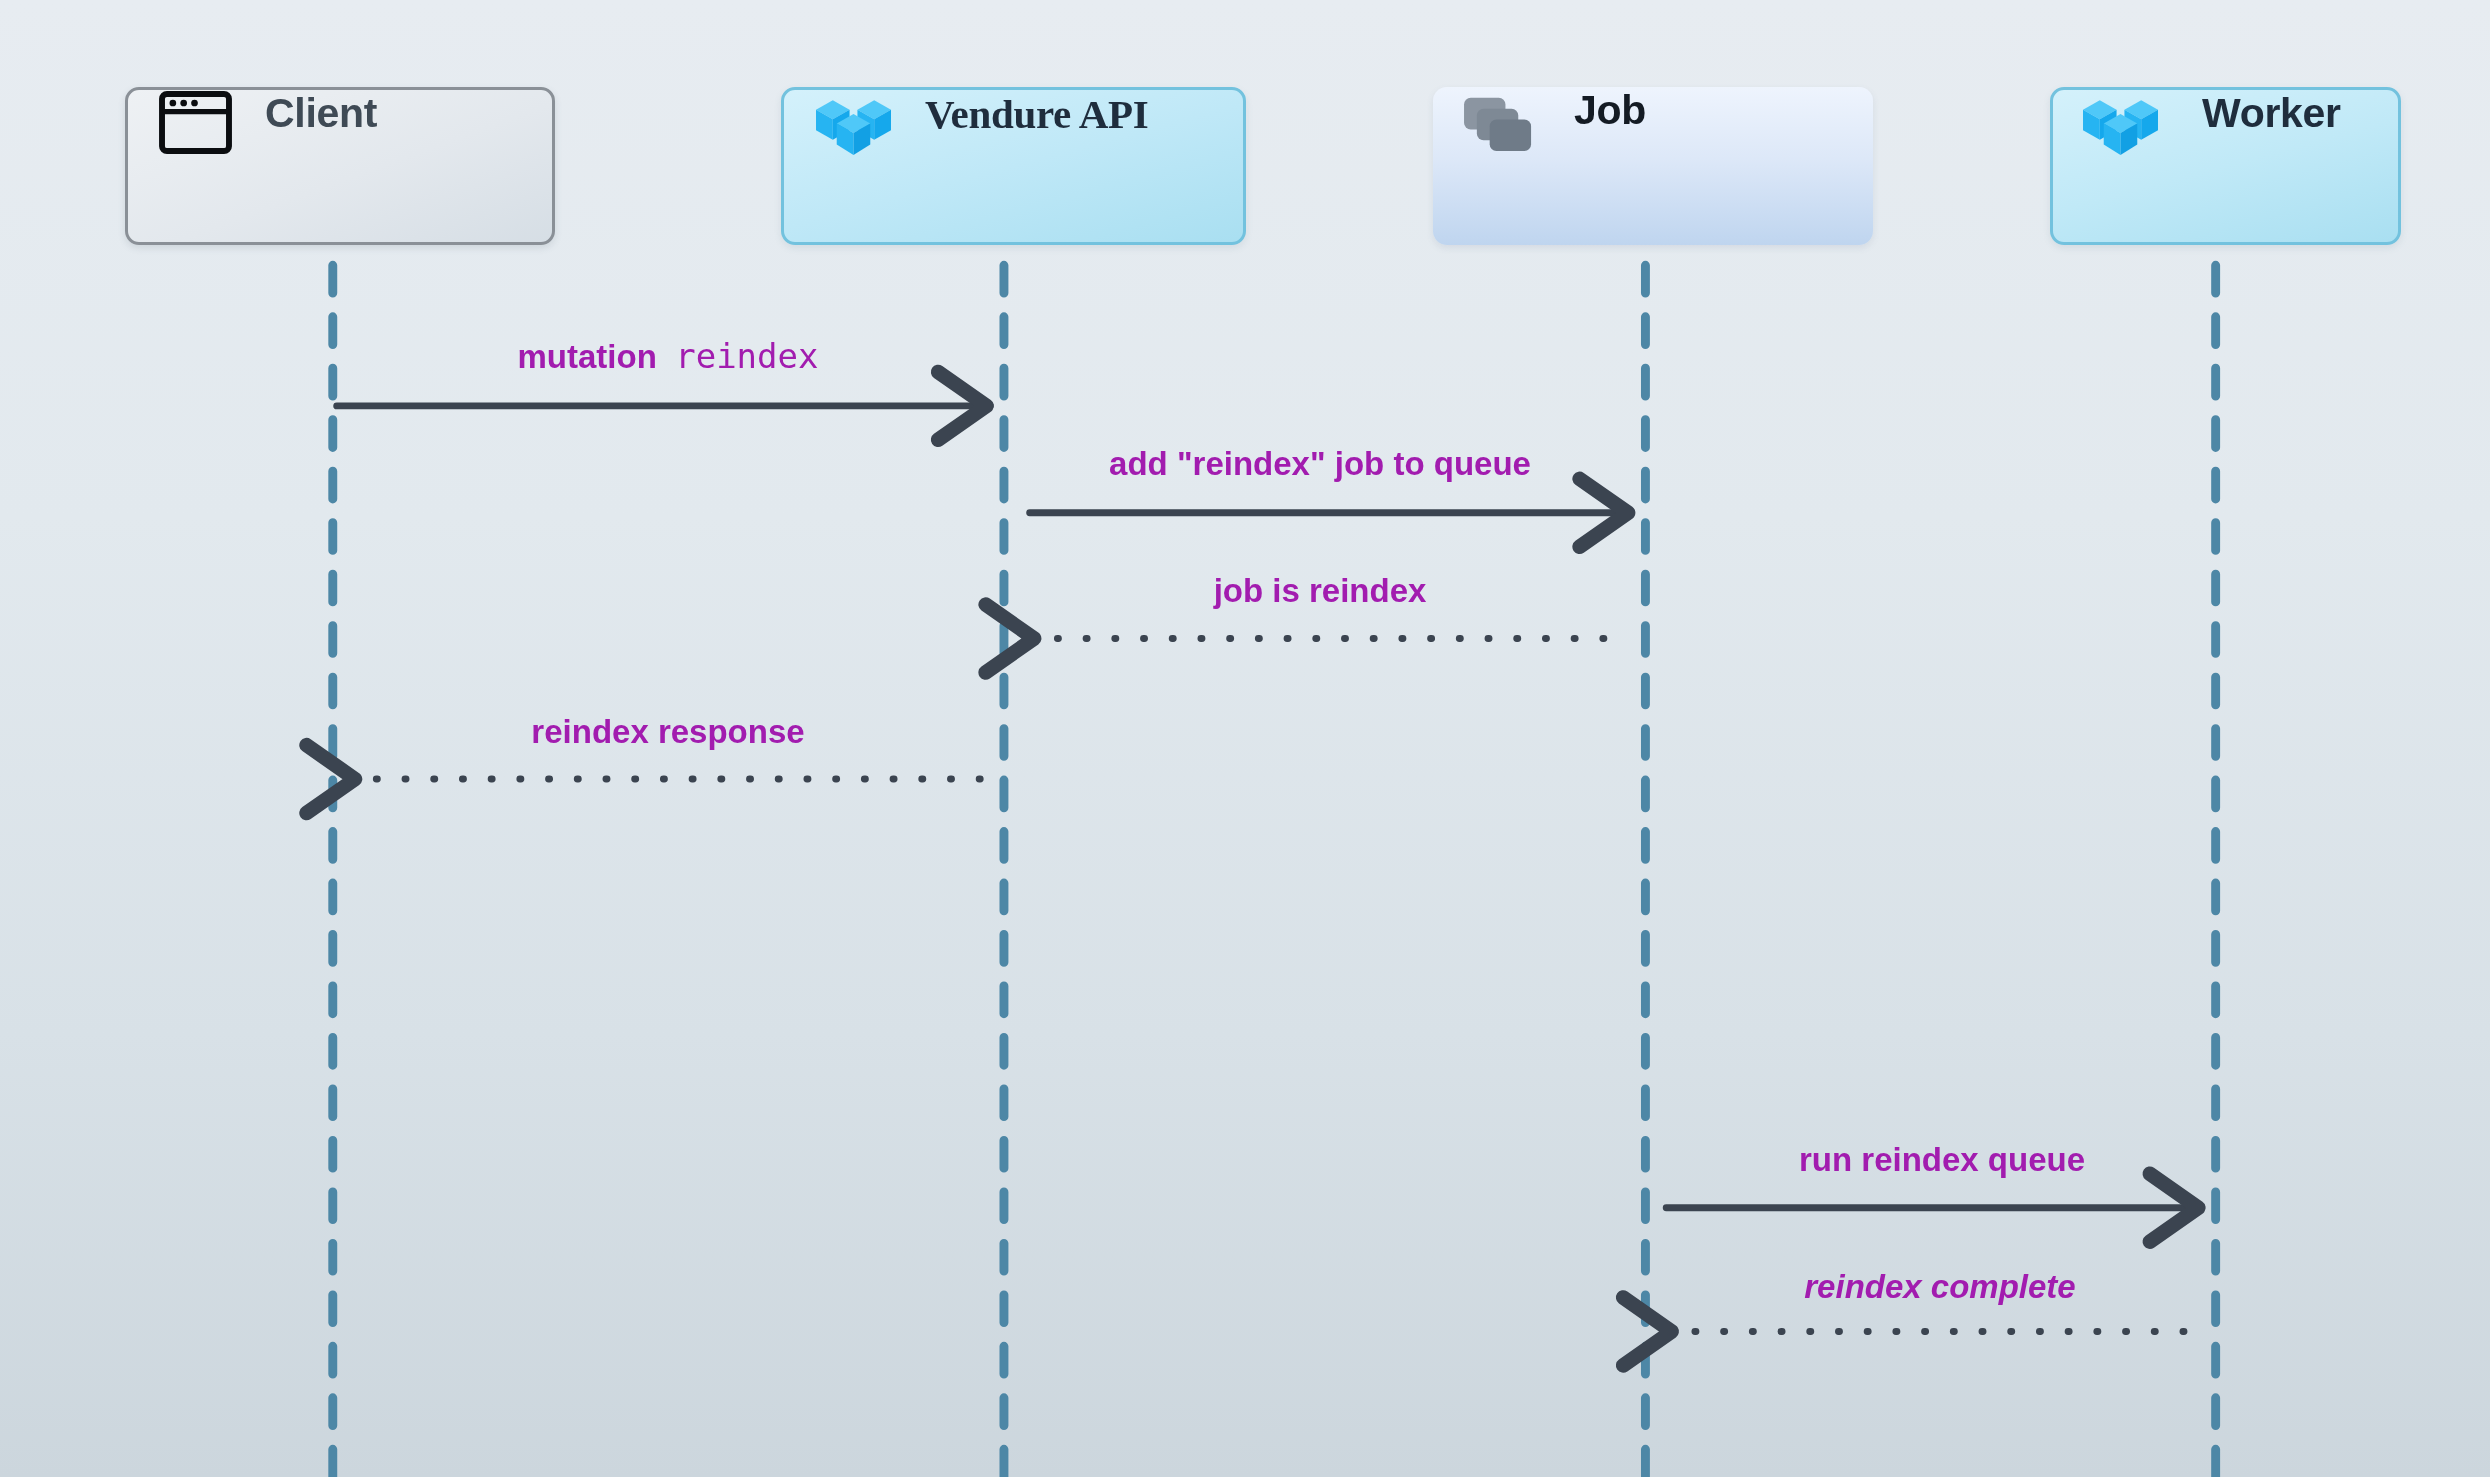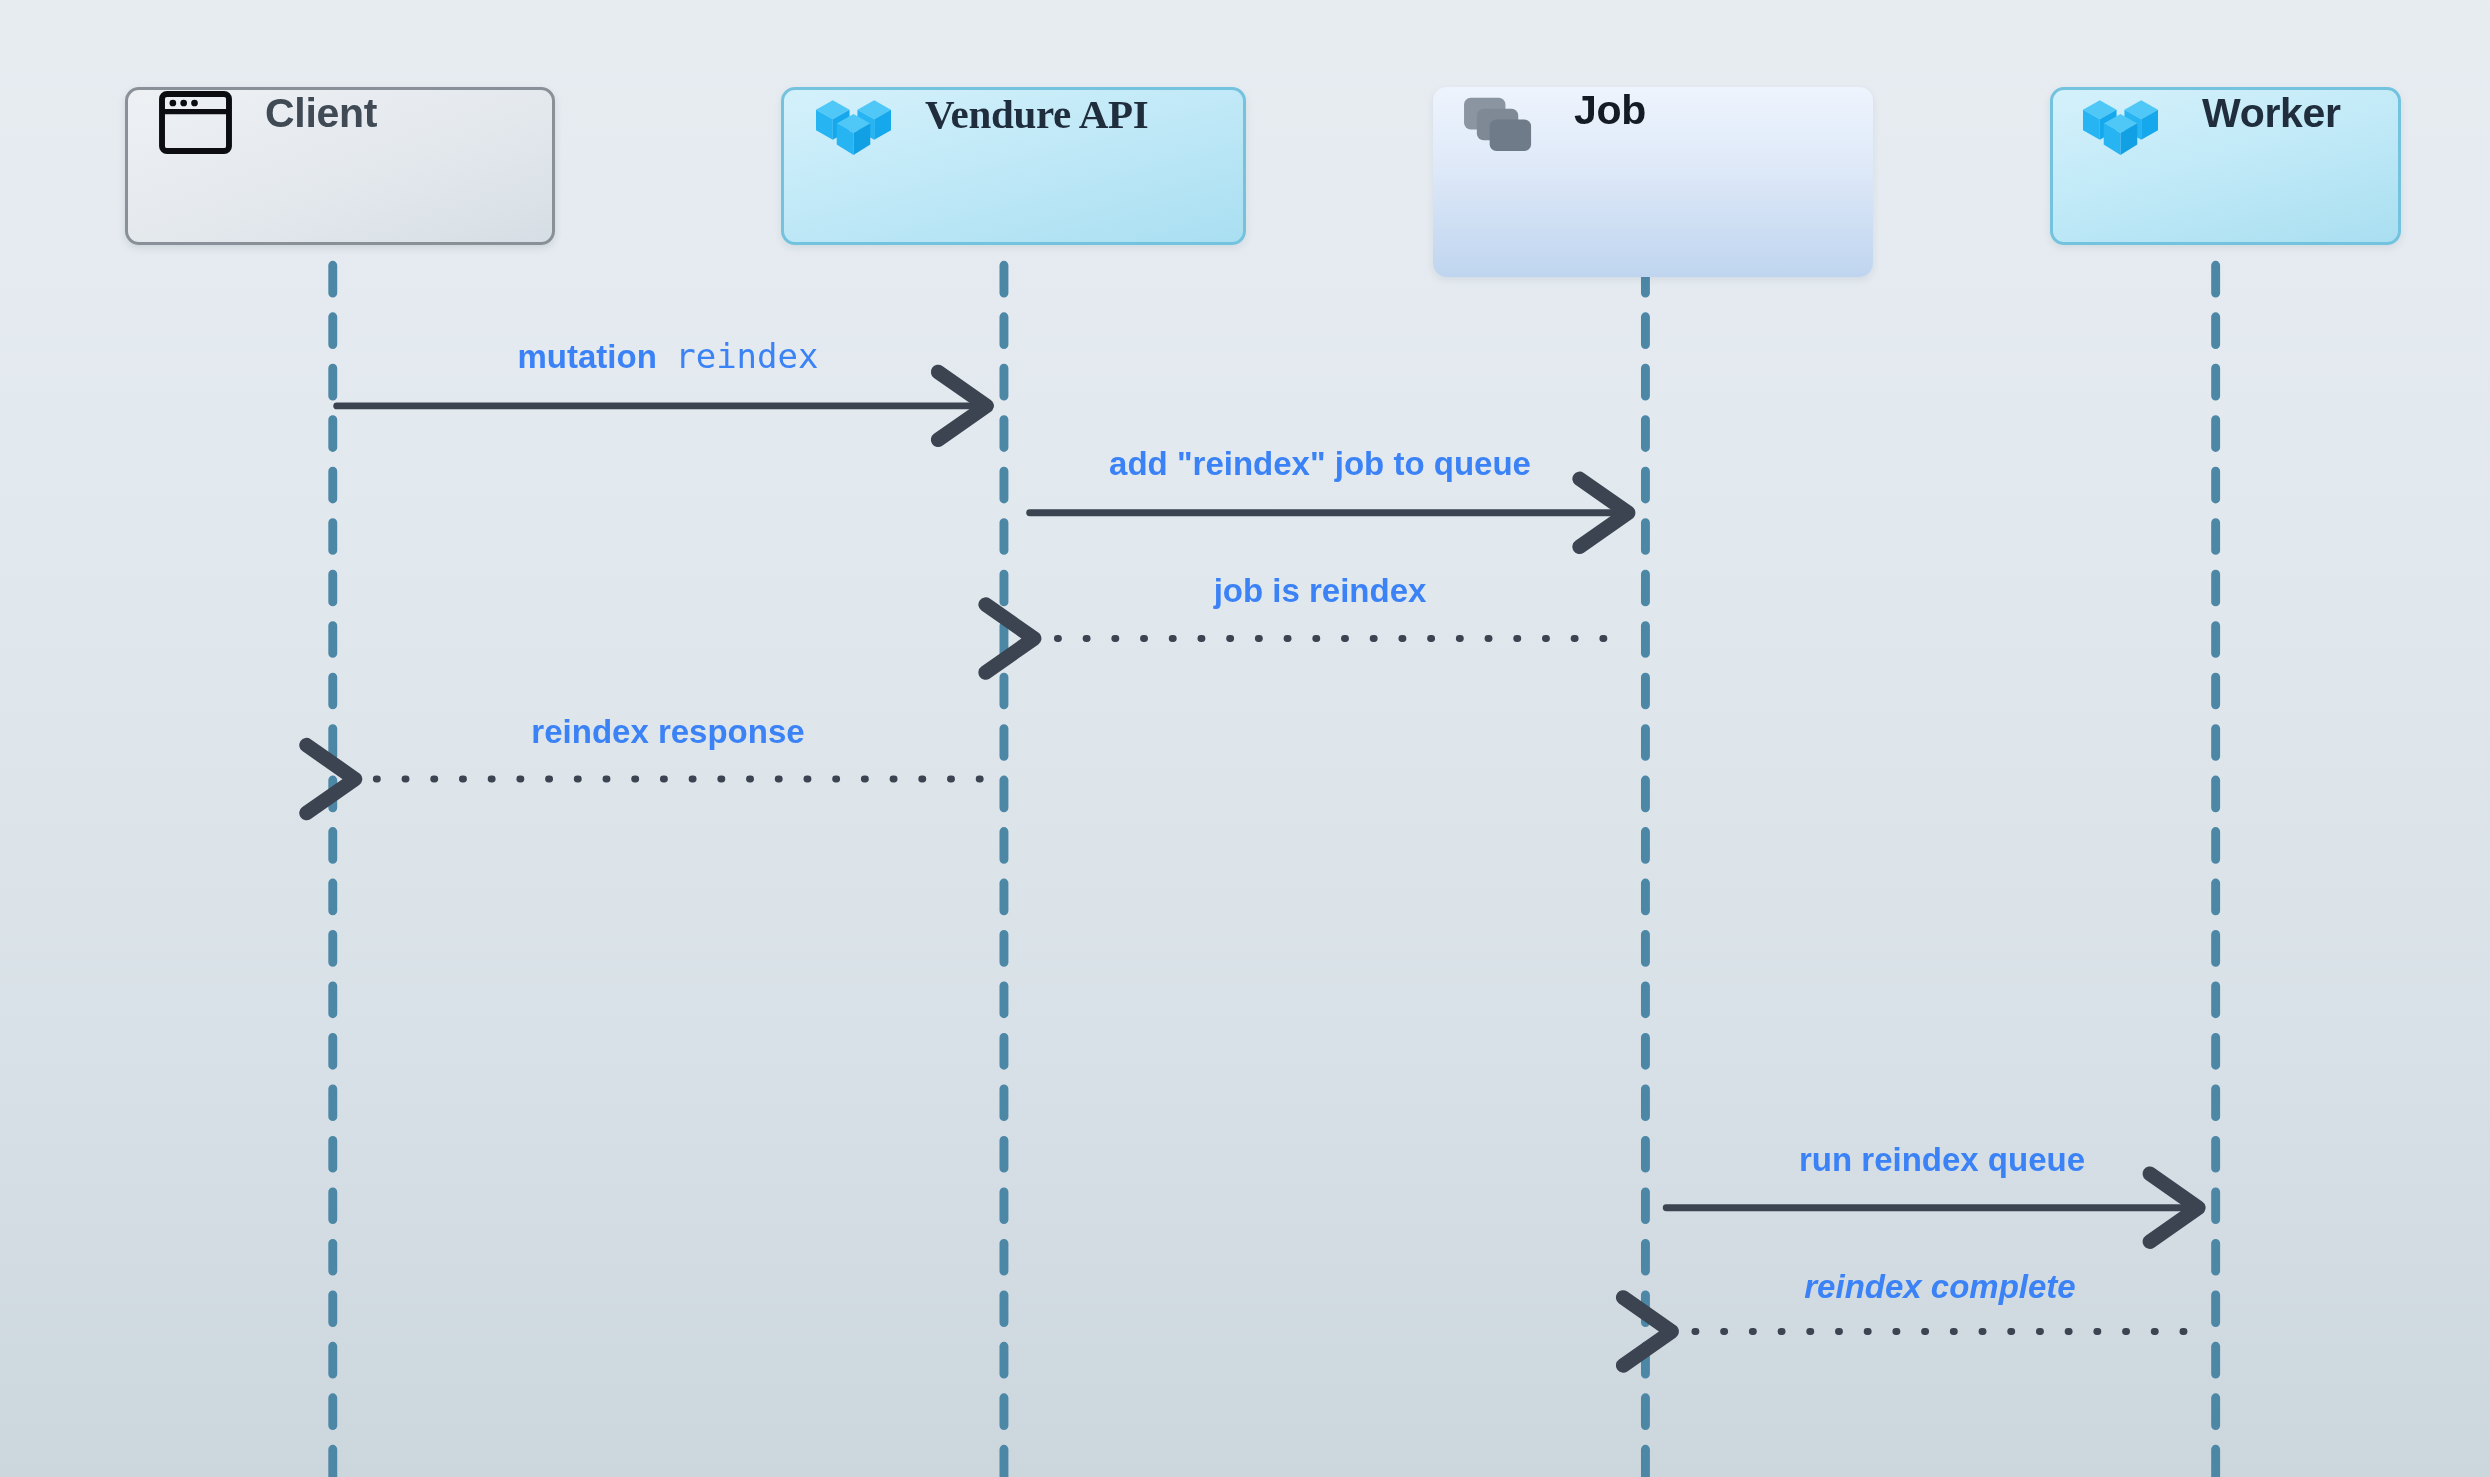--- a/index.html
+++ b/index.html
@@ -62,21 +62,21 @@
     background: linear-gradient(165deg, #d4f1fb 0%, #bfe8f7 50%, #a9dff1 100%);
     box-shadow: 0 3px 7px rgba(90,120,140,0.13);
     font-family: Liberation Serif, serif;
   }
   .p-api .p-label { color: #1f2d3d; margin-left: 30px; }
 
   .p-job {
     left: 1433px;
     top: 87px;
     width: 440px;
-    height: 190px;
+    height: 158px;
     padding-left: 28px;
     border: none;
     background: linear-gradient(180deg, #eef4fd 0%, #dde8f8 45%, #bfd5ef 100%);
     box-shadow: 0 3px 7px rgba(90,110,140,0.12);
   }
   .p-job .p-label { color: #141b24; margin-left: 32px; }
 
   .p-worker {
     left: 2050px;
     top: 87px;
@@ -98,21 +98,21 @@
     height: 1477px;
     pointer-events: none;
   }
 
   
   .msg-label {
     position: absolute;
     transform: translateX(-50%);
     font-size: 33px;
     font-weight: bold;
-    color: #3b82f6;
+    color: #a21caf;
     white-space: nowrap;
     text-align: center;
     line-height: 1;
   }
   .msg-label .mono {
     font-family: "DejaVu Sans Mono", monospace;
     font-weight: normal;
     font-size: 34px;
     letter-spacing: 0px;
   }

